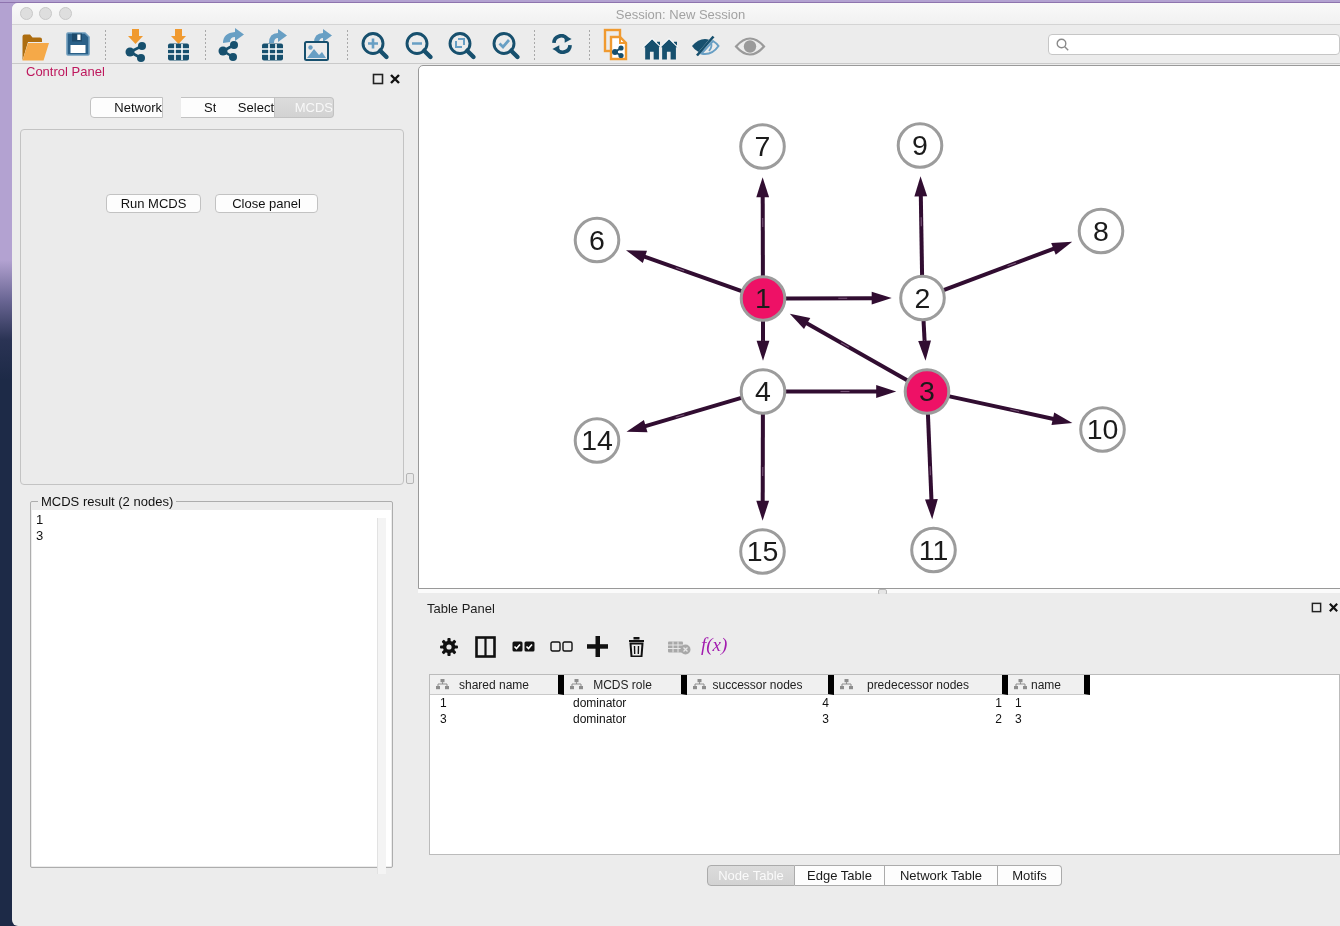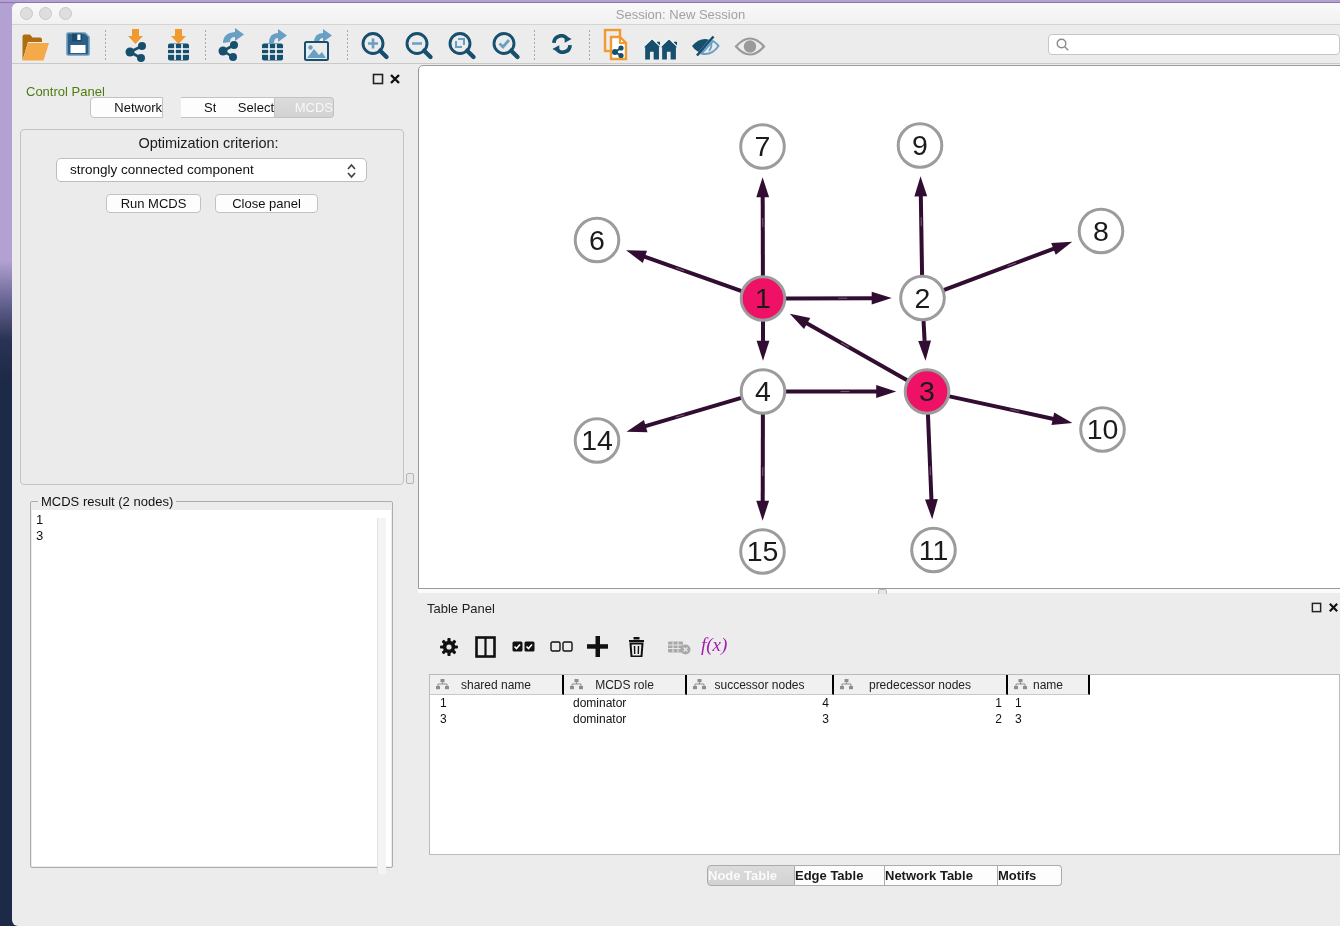--- a/index.html
+++ b/index.html
@@ -19,21 +19,21 @@
 #toolbar { position:absolute; left:0; top:22px; width:100%; height:39px;
   background:#ececec; border-bottom:1px solid #c9c9c9; }
 .sep { position:absolute; top:5px; height:30px; width:1px;
   background-image:linear-gradient(#a9a9a9 40%, rgba(0,0,0,0) 0%);
   background-size:1px 4px; }
 .ticon { position:absolute; top:5px; }
 #searchbox { position:absolute; left:1036px; top:9px; width:292px; height:21px;
   background:#fff; border:1px solid #c6c6c6; border-radius:4px; }
 
 #cpanel { position:absolute; left:0; top:61px; width:393px; height:827px; background:#ececec; }
-#cphead { position:absolute; left:14px; top:20px; font-size:13px; color:#4d7c0f; }
+#cphead { position:absolute; left:14px; top:0; font-size:13px; color:#be185d; }
 .paneicons { position:absolute; top:9px; }
 #cptabs { position:absolute; left:78px; top:33px; height:21px; }
 .ctab { position:absolute; top:0; height:21px; border:1px solid #c2c2c2; background:#fdfdfd;
   font-size:13px; color:#111; text-align:right; line-height:19px; }
 #cpbox { position:absolute; left:8px; top:65px; width:384px; height:356px;
   border:1px solid #c3c3c3; border-radius:4px; background:#ebebeb; }
 #optlabel { position:absolute; left:0; top:71px; width:100%; text-align:center; font-size:14.5px; color:#1c1c1c;}
 #dropdown { position:absolute; left:44px; top:94px; width:311px; height:24px; background:#fff;
   border:1px solid #bdbdbd; border-radius:5px; font-size:13.5px; color:#111; line-height:22px;
   padding-left:13px; }
@@ -61,26 +61,26 @@
   font-weight:bold; color:#333; }
 .mbtn { position:absolute; top:5px; width:13px; height:13px; border-radius:50%; }
 #netdivider { position:absolute; left:406px; top:586px; width:928px; height:4px; background:#fbfbfb; }
 #hdimple { position:absolute; left:866px; top:586px; width:9px; height:6px; background:#e6e6e6;
   border:1px solid #b9b9b9; border-radius:2px; }
 
 #tpanel { position:absolute; left:406px; top:591px; width:931px; height:297px; background:#ececec; }
 #tphead { position:absolute; left:9px; top:7px; font-size:13px; color:#1d1d1d; }
 #twhite { position:absolute; left:11px; top:80px; width:911px; height:181px; background:#fff;
   border:1px solid #bbb; }
-.thcell { position:absolute; top:0; height:20px; background:#f0f0f0; border-right:2px solid #000000;
+.thcell { position:absolute; top:0; height:20px; background:#f0f0f0; border-right:6px solid #000000;
   border-bottom:1px solid #c9c9c9; font-size:12px; color:#222; text-align:center; line-height:20px; }
 .trow { position:absolute; font-size:12px; color:#111; height:16px; line-height:16px; }
 #btabs { position:absolute; left:289px; top:271px; height:21px; }
 .btab { position:absolute; top:0; height:21px; border:1px solid #ababab; font-size:13px;
-  font-weight:bold; color:#1a1a1a; text-align:left; line-height:19px; background:#fdfdfd; }
+  font-weight:normal; color:#1a1a1a; text-align:center; line-height:19px; background:#fdfdfd; }
 
 #statusbar { position:absolute; left:0; top:888px; width:100%; height:34px;
   border-top:1px solid #c6c6c6; background:#ececec; }
 .sbtn { position:absolute; background:#fdfdfd; border:1px solid #b3b3b3; }
 </style></head>
 <body>
 <div id="bgtop"></div>
 <div id="app">
 
 <div id="titlebar">
@@ -219,27 +219,20 @@
   <svg class="paneicons" style="left:377px" width="12" height="12" viewBox="0 0 12 12">
     <path d="M2 2 L10 10 M10 2 L2 10" stroke="#111" stroke-width="2.4"></path>
       </svg>
   <div id="cptabs">
     <div class="ctab" style="left:0;width:73px;border-radius:4px 0 0 4px;">Network</div>
     <div class="ctab" style="left:91px;width:53px;border-left:none;">Style</div>
     <div class="ctab" style="left:126px;width:59px;border-left:none;">Select</div>
     <div class="ctab" style="left:185px;width:59px;border-left:none;border-radius:0 4px 4px 0;background:linear-gradient(#dcdcdc,#d2d2d2);color:#f8f8f8;">MCDS</div>
   </div>
   <div id="cpbox"></div>
-  <div id="optlabel">Optimization criterion:</div>
-  <div id="dropdown">strongly connected component
-    <svg width="11" height="16" style="position:absolute;right:9px;top:4px" viewBox="0 0 11 16">
-      <path d="M2 6 L5.5 2 L9 6" fill="none" stroke="#444" stroke-width="1.7"></path>
-      <path d="M2 10 L5.5 14 L9 10" fill="none" stroke="#444" stroke-width="1.7"></path>
-    </svg>
-  </div>
   <div class="btn" style="left:94px;width:95px;">Run MCDS</div>
   <div class="btn" style="left:203px;width:103px;">Close panel</div>
   <div id="fieldset">
     <div id="fslegend">MCDS result (2 nodes)</div>
     <div id="fswhite">1<br>3<div id="fsscroll"></div></div>
   </div>
 </div>
 <div id="vsplit">
       <div id="vdimple"></div>
     </div>

